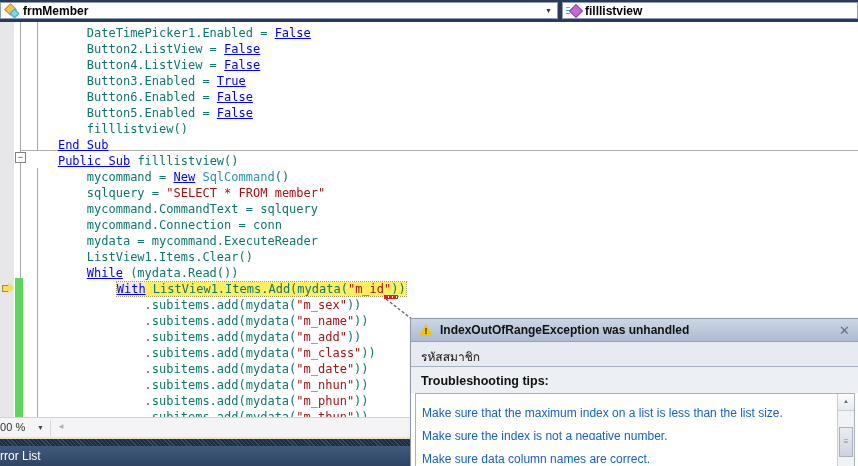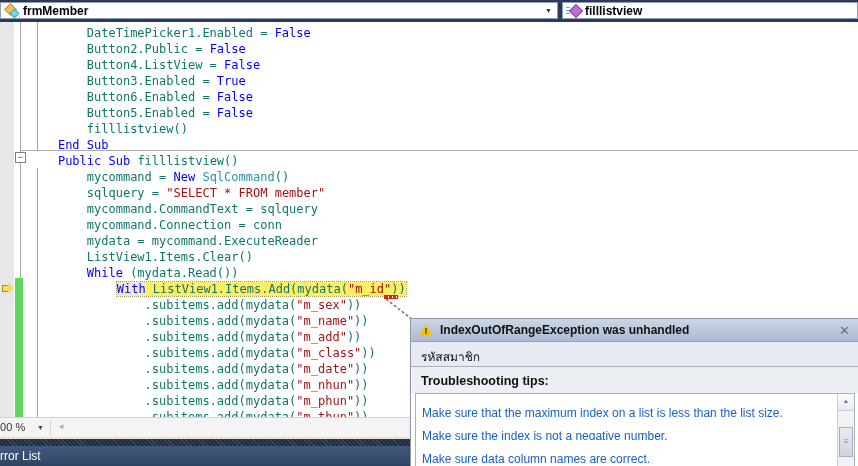--- a/index.html
+++ b/index.html
@@ -35,21 +35,21 @@
             text-align:center;color:#333;}
   .green-bar{position:absolute;left:15px;top:256px;width:8px;height:139px;background:#5ED65E;}
   .cur-arrow-tail{position:absolute;left:2px;top:263px;width:5px;height:5px;background:#F4DD63;border:1px solid #AD9023;}
   .cur-arrow-head{position:absolute;left:8px;top:260px;width:0;height:0;
                   border-top:6px solid transparent;border-bottom:6px solid transparent;
                   border-left:6px solid #F4DD63;}
   #code-lines{position:absolute;left:0;top:3px;width:858px;
               font-family:"DejaVu Sans Mono","Liberation Mono",monospace;
               font-size:12px;line-height:16px;color:#000;padding-left:29px;}
   .cl{height:16px;white-space:pre;}
-  .tk-k{color:#0000FF;} .tk-s{color:#A31515;} .tk-t{color:#2B91AF;} .tk-p{color:#0f766e;}
+  .tk-k{color:#0000FF;text-decoration:underline;} .tk-s{color:#A31515;} .tk-t{color:#2B91AF;} .tk-p{color:#0f766e;}
   .hlwrap{border:1px dotted #A39A5C;}
   .chip{background:#EFEBD1;}
   .hly{background:#FFEE62;}
   .err-squiggle{position:absolute;left:384px;top:273px;width:14px;height:4px;
     background:repeating-linear-gradient(90deg,#D22 0 3px,#fff 3px 4px);border:1px solid #D22;box-sizing:border-box;}
   .callout{position:absolute;left:380px;top:272px;width:40px;height:30px;}
 
   
   .zoom-row{position:absolute;left:0;top:417px;width:410px;height:20px;background:#F4F4F6;
             border-top:1px solid #D2D2D6;box-sizing:border-box;overflow:hidden;}
@@ -131,21 +131,21 @@
     <div class="vline fl-class"></div>
     <div class="vline fl-sub1"></div>
     <div class="vline fl-sub2"></div>
     <div class="sep-line"></div>
     <div class="green-bar"></div>
     <div class="cur-arrow-tail"></div>
     <div class="cur-arrow-head"></div>
     <div class="fold-box">−</div>
     <div id="code-lines">
         <div class="cl"><span>        </span><span class="tk-p">DateTimePicker1.Enabled = </span><span class="tk-k">False</span></div>
-        <div class="cl"><span>        </span><span class="tk-p">Button2.Public = </span><span class="tk-k">False</span></div>
+        <div class="cl"><span>        </span><span class="tk-p">Button2.ListView = </span><span class="tk-k">False</span></div>
         <div class="cl"><span>        </span><span class="tk-p">Button4.ListView = </span><span class="tk-k">False</span></div>
         <div class="cl"><span>        </span><span class="tk-p">Button3.Enabled = </span><span class="tk-k">True</span></div>
         <div class="cl"><span>        </span><span class="tk-p">Button6.Enabled = </span><span class="tk-k">False</span></div>
         <div class="cl"><span>        </span><span class="tk-p">Button5.Enabled = </span><span class="tk-k">False</span></div>
         <div class="cl"><span>        </span><span class="tk-p">filllistview()</span></div>
         <div class="cl"><span>    </span><span class="tk-k">End Sub</span></div>
         <div class="cl"><span>    </span><span class="tk-k">Public Sub</span><span class="tk-p"> filllistview()</span></div>
         <div class="cl"><span>        </span><span class="tk-p">mycommand = </span><span class="tk-k">New</span><span class="tk-p"> </span><span class="tk-t">SqlCommand</span><span class="tk-p">()</span></div>
         <div class="cl"><span>        </span><span class="tk-p">sqlquery = </span><span class="tk-s">"SELECT * FROM member"</span></div>
         <div class="cl"><span>        </span><span class="tk-p">mycommand.CommandText = sqlquery</span></div>

